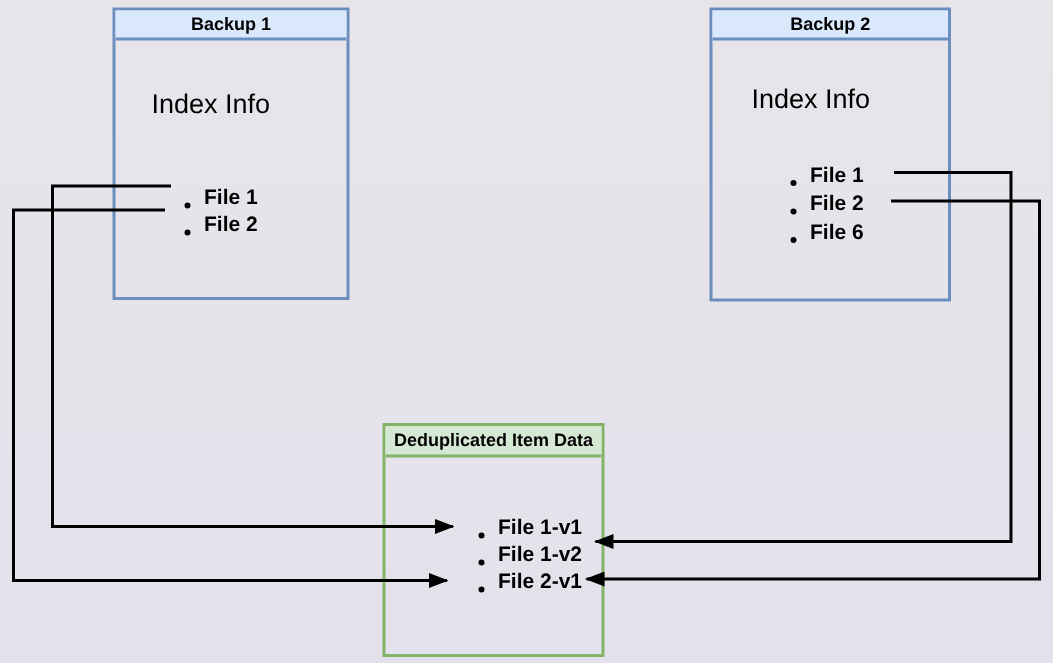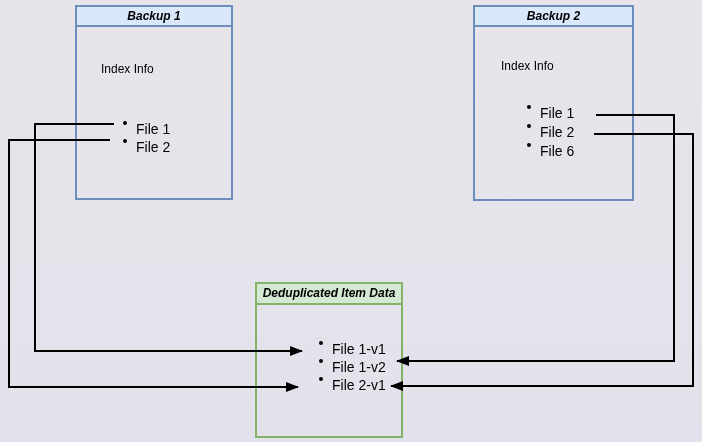--- a/index.html
+++ b/index.html
@@ -26,47 +26,47 @@
     z-index:1;
   }
   .node.blue{border-color:#6c8ebf;}
   .node.green{border-color:#82b366;}
   .node-header{
     position:absolute;left:0;top:0;right:0;
     text-align:center;
     font-weight:bold;
     font-size:12px;
     color:#000;
-    font-style:italic;
   }
   .node.blue .node-header{
     height:18px;line-height:18px;
     background:#dae8fc;
     border-bottom:2px solid #6c8ebf;
   }
   .node.green .node-header{
     height:19px;line-height:19px;
     background:#d5e8d4;
     border-bottom:2px solid #82b366;
   }
   .index-label{
     position:absolute;
     height:18px;line-height:18px;
-    font-size:12px;color:#000;
+    font-size:18px;color:#000;
     white-space:nowrap;
   }
   ul.file-list{
     position:absolute;
     margin:0;list-style:none;
     right:0;
   }
   ul.file-list li{
-    display:flex;align-items:flex-start;
+    display:flex;align-items:flex-end;
     font-size:14px;color:#000;
     white-space:nowrap;
+    font-weight:bold;
   }
   ul.file-list.lh18 li{height:18px;}
   ul.file-list.lh19 li{height:19px;}
   .dot{
     width:4px;height:4px;border-radius:50%;
     background:#000;
     margin-right:9px;
     flex:0 0 auto;
   }
 </style>

